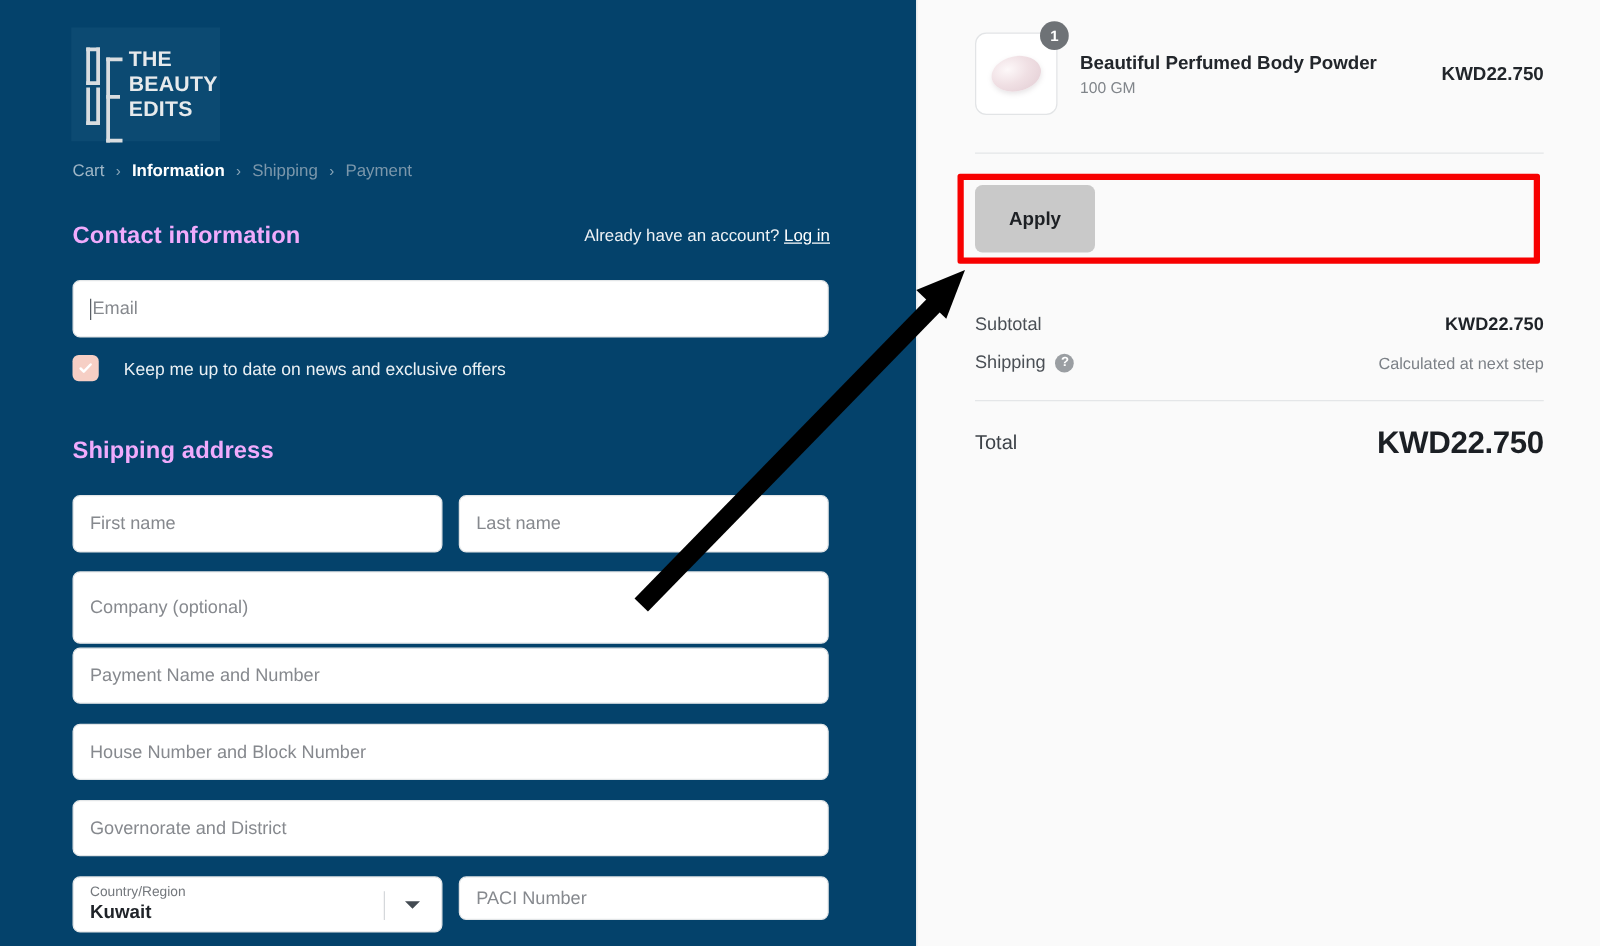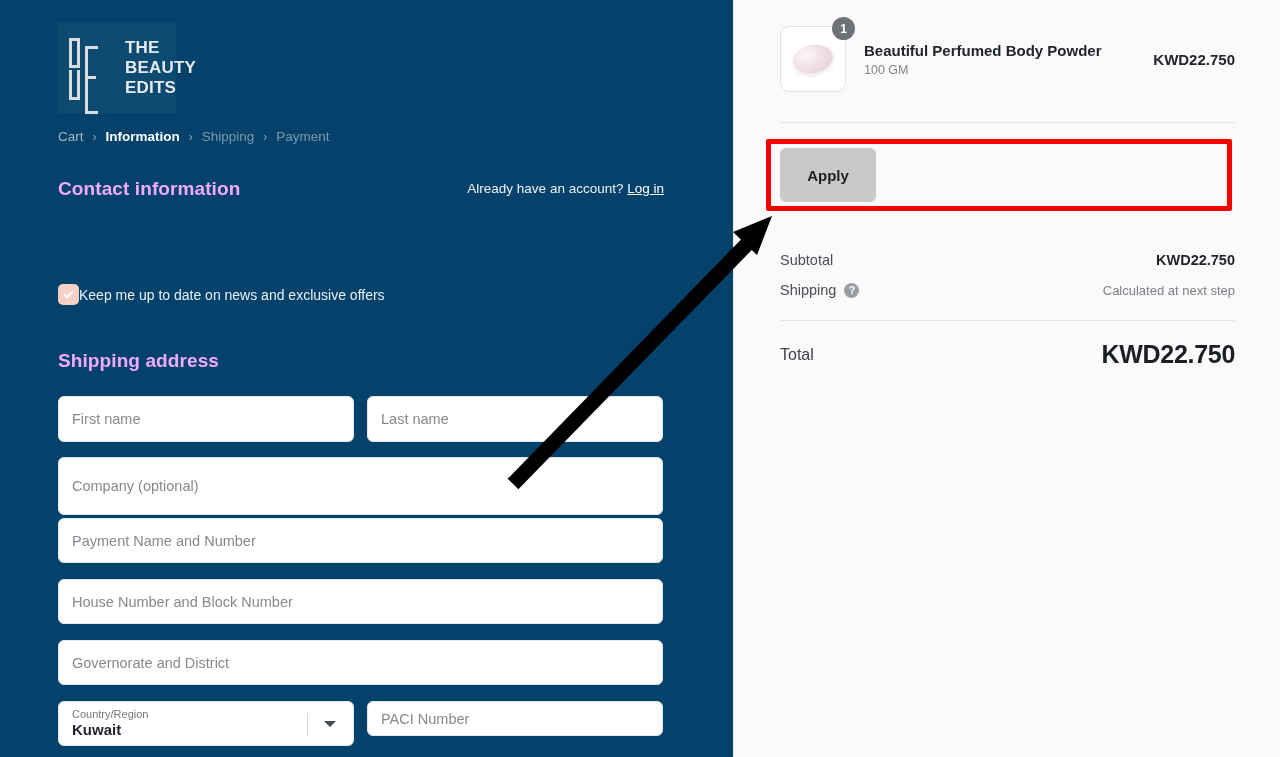--- a/index.html
+++ b/index.html
@@ -26,21 +26,21 @@
   }
 
   .logo-block {
     position: absolute;
     left: 57px; top: 22px;
     width: 119px; height: 91px;
     background: #0c4a72;
     display: flex;
     align-items: center;
     padding-left: 6px;
-    gap: 22px;
+    gap: 0;
   }
   .logo-mark { width: 40px; height: 68px; position: relative; flex: 0 0 40px; }
   .logo-mark span { position: absolute; background: #d9dde0; }
   
   .lm-v1 { left: 6px; top: 4px; width: 3px; height: 30px; }
   .lm-v1b { left: 6px; top: 36px; width: 3px; height: 30px; }
   .lm-h1 { left: 6px; top: 4px; width: 11px; height: 3px; }
   .lm-h2 { left: 6px; top: 31px; width: 11px; height: 3px; }
   .lm-h3 { left: 6px; top: 63px; width: 11px; height: 3px; }
   .lm-v2 { left: 14px; top: 4px; width: 3px; height: 30px; }
@@ -136,21 +136,21 @@
   .tri-down {
     width: 0; height: 0;
     border-left: 6px solid transparent;
     border-right: 6px solid transparent;
     border-top: 6px solid #434a52;
   }
 
   .checkbox-row {
     position: absolute;
     left: 58px; top: 284px;
-    display: flex; align-items: center; gap: 0;
+    display: flex; align-items: center; gap: 20px;
   }
   .checkbox {
     width: 21px; height: 21px;
     background: #f6cfc5;
     border-radius: 5px;
     display: flex; align-items: center; justify-content: center;
     flex: 0 0 21px;
   }
   .checkbox svg { display: block; }
   .checkbox-label { color: #eaf0f4; font-size: 14px; }
@@ -327,20 +327,24 @@
       <span class="crumb dim">Payment</span>
     </nav>
 
     <h2 class="section-head" id="contact-head">Contact information</h2>
 
     <div class="login-line">
       <span>Already have an account?</span>
       <a href="#">Log in</a>
     </div>
 
+    <div class="field" id="email-field">
+      <span class="caret"></span>
+      <span class="ph">Email</span>
+    </div>
 
     <div class="checkbox-row">
       <div class="checkbox">
         <svg width="13" height="13" viewBox="0 0 13 13">
           <path d="M2.5 6.8 L5 9.3 L10.5 3.6" stroke="#ffffff" stroke-width="2" fill="none" stroke-linecap="round" stroke-linejoin="round"></path>
         </svg>
       </div>
       <span class="checkbox-label">Keep me up to date on news and exclusive offers</span>
     </div>
 

